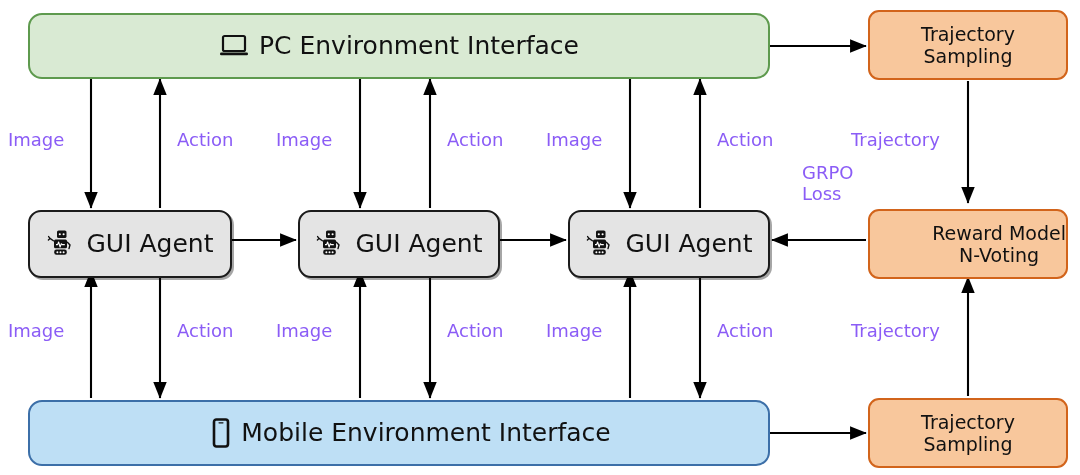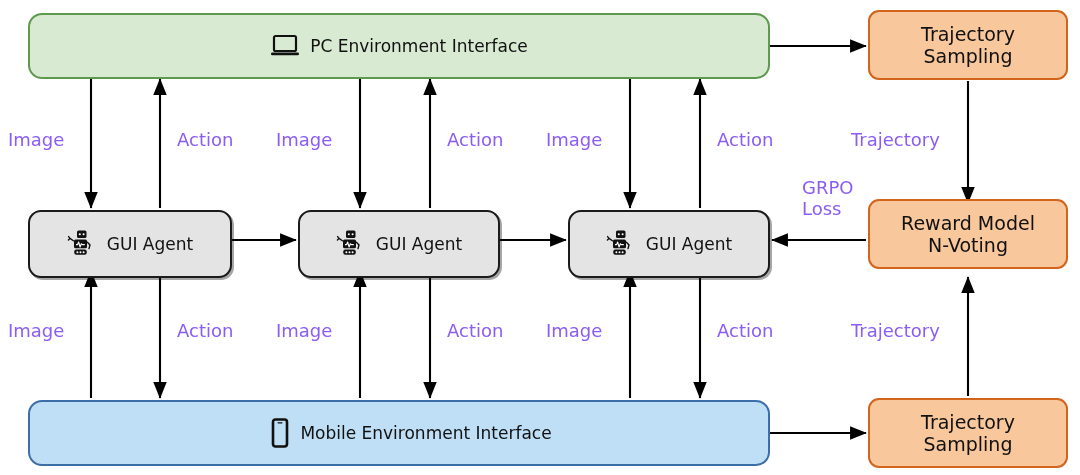--- a/index.html
+++ b/index.html
@@ -19,21 +19,21 @@
     width: 1080px; height: 475px;
     pointer-events: none;
   }
   .node {
     position: absolute;
     display: flex;
     align-items: center;
     justify-content: center;
     border-radius: 12px;
     border: 2.5px solid #000;
-    font-size: 17px;
+    font-size: 25px;
     color: #111;
     text-align: center;
     line-height: 1.18;
     z-index: 3;
   }
   .node .ico {
     display: inline-flex;
     align-items: center;
     justify-content: center;
     margin-right: 10px;
@@ -59,21 +59,21 @@
   .agent.a1 { left: 28px; }
   .agent.a2 { left: 298px; width: 202px; }
   .agent.a3 { left: 568px; width: 202px; }
   .orange {
     left: 868px; width: 200px;
     background: #f8c79c; border-color: #d2641b;
     border-radius: 11px;
     font-size: 19px;
   }
   .orange.o1 { top: 10px; height: 70px; }
-  .orange.o2 { top: 199px; height: 70px; }
+  .orange.o2 { top: 209px; height: 70px; justify-content: flex-end; }
   .orange.o3 { top: 398px; height: 70px; }
 
   .edge-label {
     position: absolute;
     font-size: 18px;
     color: #8b5cf6;
     white-space: pre;
     line-height: 1.15;
     z-index: 2;
   }
@@ -222,16 +222,16 @@
 
   <div class="edge-label" style="left:8px;  top:321px;">Image</div>
   <div class="edge-label" style="left:177px;top:321px;">Action</div>
   <div class="edge-label" style="left:276px;top:321px;">Image</div>
   <div class="edge-label" style="left:447px;top:321px;">Action</div>
   <div class="edge-label" style="left:546px;top:321px;">Image</div>
   <div class="edge-label" style="left:717px;top:321px;">Action</div>
 
   <div class="edge-label" style="left:851px;top:130px;">Trajectory</div>
   <div class="edge-label" style="left:851px;top:321px;">Trajectory</div>
-  <div class="edge-label node-text" style="left:802px;top:178px;">GRPO
+  <div class="edge-label node-text" style="left:802px;top:163px;">GRPO
 Loss</div>
 
 </div>
 
 </body></html>

